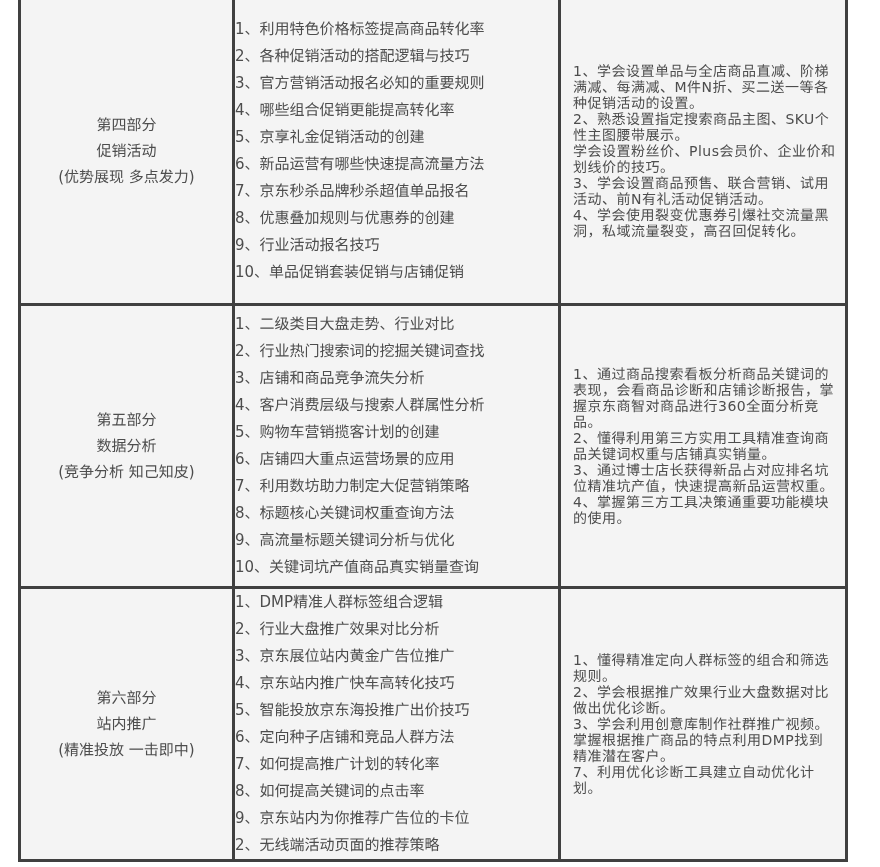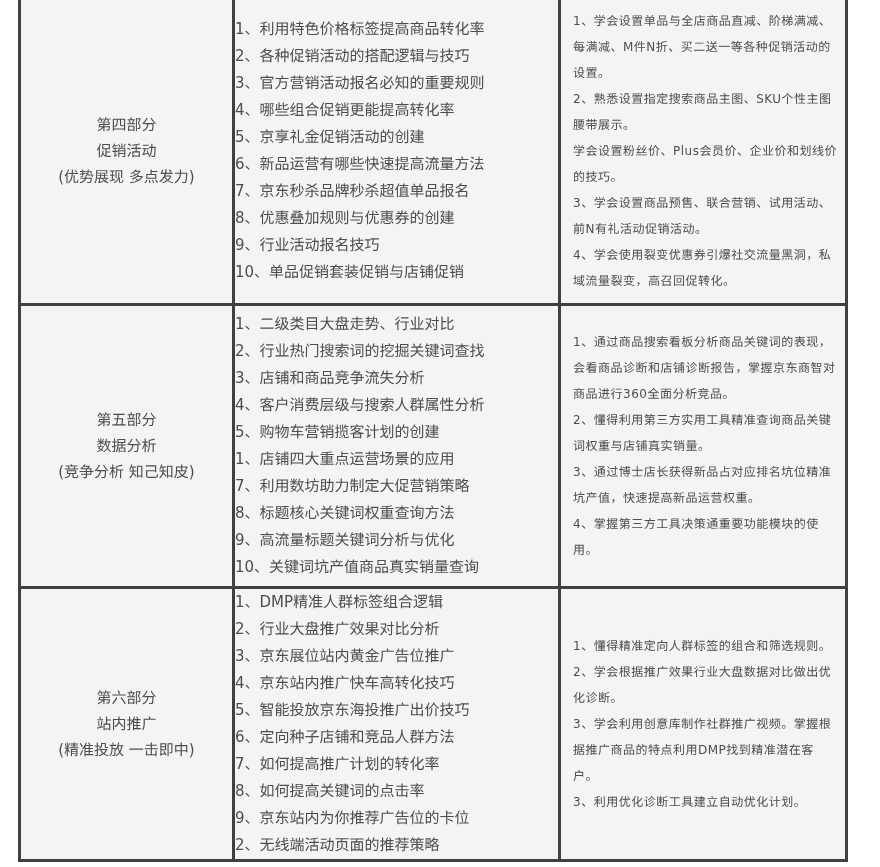--- a/index.html
+++ b/index.html
@@ -34,22 +34,22 @@
   .topics-cell { padding-left: 0; padding-right: 4px; }
   .topics .line-item {
     font-size: 15px;
     line-height: 27px;
     white-space: nowrap;
     text-align: left;
   }
 
   .outcomes-cell { padding: 4px 8px 4px 12px; }
   .outcomes .line-item {
-    font-size: 12px;
-    line-height: 26px;
+    font-size: 14px;
+    line-height: 16px;
     text-align: left;
     letter-spacing: 0.5px;
   }
 </style>
 </head>
 <body>
 
 <div class="page">
   <table class="syllabus">
     <colgroup>
@@ -96,21 +96,21 @@
           <div>数据分析</div>
           <div>(竞争分析 知己知皮)</div>
         </td>
         <td class="topics-cell">
           <div class="topics">
               <div class="line-item">1、二级类目大盘走势、行业对比</div>
               <div class="line-item">2、行业热门搜索词的挖掘关键词查找</div>
               <div class="line-item">3、店铺和商品竞争流失分析</div>
               <div class="line-item">4、客户消费层级与搜索人群属性分析</div>
               <div class="line-item">5、购物车营销揽客计划的创建</div>
-              <div class="line-item">1、店铺四大重点运营场景的应用</div>
+              <div class="line-item">6、店铺四大重点运营场景的应用</div>
               <div class="line-item">7、利用数坊助力制定大促营销策略</div>
               <div class="line-item">8、标题核心关键词权重查询方法</div>
               <div class="line-item">9、高流量标题关键词分析与优化</div>
               <div class="line-item">10、关键词坑产值商品真实销量查询</div>
             </div>
         </td>
         <td class="outcomes-cell">
           <div class="outcomes">
               <div class="line-item">1、通过商品搜索看板分析商品关键词的表现，会看商品诊断和店铺诊断报告，掌握京东商智对商品进行360全面分析竞品。</div>
               <div class="line-item">2、懂得利用第三方实用工具精准查询商品关键词权重与店铺真实销量。</div>
@@ -138,20 +138,20 @@
               <div class="line-item">8、如何提高关键词的点击率</div>
               <div class="line-item">9、京东站内为你推荐广告位的卡位</div>
               <div class="line-item">2、无线端活动页面的推荐策略</div>
             </div>
         </td>
         <td class="outcomes-cell">
           <div class="outcomes">
               <div class="line-item">1、懂得精准定向人群标签的组合和筛选规则。</div>
               <div class="line-item">2、学会根据推广效果行业大盘数据对比做出优化诊断。</div>
               <div class="line-item">3、学会利用创意库制作社群推广视频。掌握根据推广商品的特点利用DMP找到精准潜在客户。</div>
-              <div class="line-item">3、利用优化诊断工具建立自动优化计划。</div>
+              <div class="line-item">7、利用优化诊断工具建立自动优化计划。</div>
             </div>
         </td>
       </tr>
 
     </tbody>
   </table>
 </div>
 
 </body></html>

